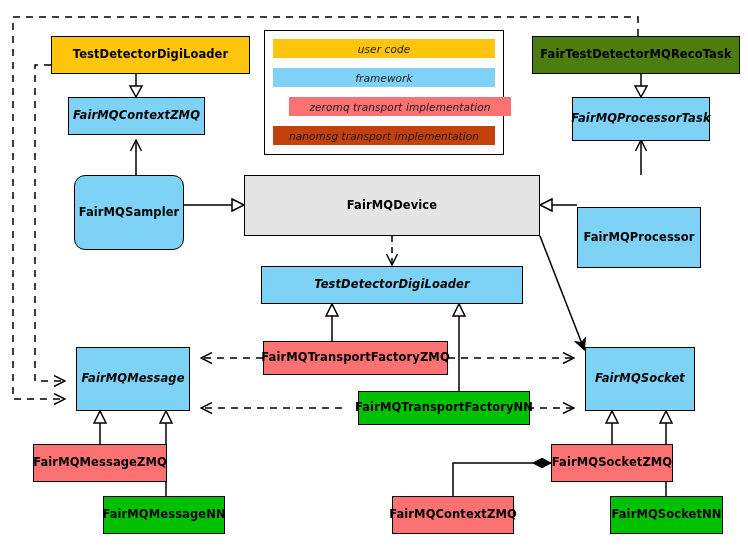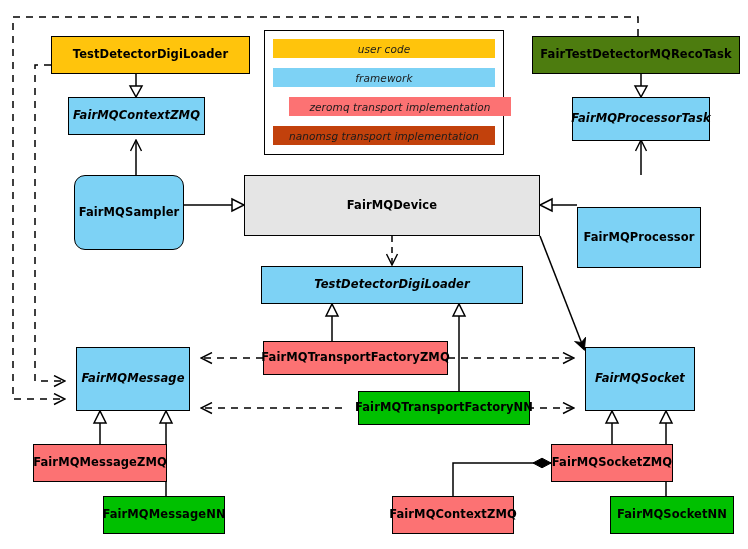--- a/index.html
+++ b/index.html
@@ -211,21 +211,21 @@
   </div>
 
   <div class="node" style="left:33px; top:444px; width:134px; height:38px; background:#FC7273;">
     <span>FairMQMessageZMQ</span>
   </div>
 
   <div class="node" style="left:551px; top:444px; width:122px; height:38px; background:#FC7273;">
     <span>FairMQSocketZMQ</span>
   </div>
 
-  <div class="node" style="left:610px; top:496px; width:124px; height:38px; background:#00C000;">
+  <div class="node" style="left:610px; top:496px; width:113px; height:38px; background:#00C000;">
     <span>FairMQSocketNN</span>
   </div>
 
   <div class="node" style="left:392px; top:496px; width:122px; height:38px; background:#FC7273;">
     <span>FairMQContextZMQ</span>
   </div>
 
   <div class="legend-box" style="left:264px; top:30px; width:240px; height:125px;">
     <div class="legend-bar" style="left:8px; top:8px; width:222px; height:19px; background:#FFC40C;">
       <span>user code</span>

